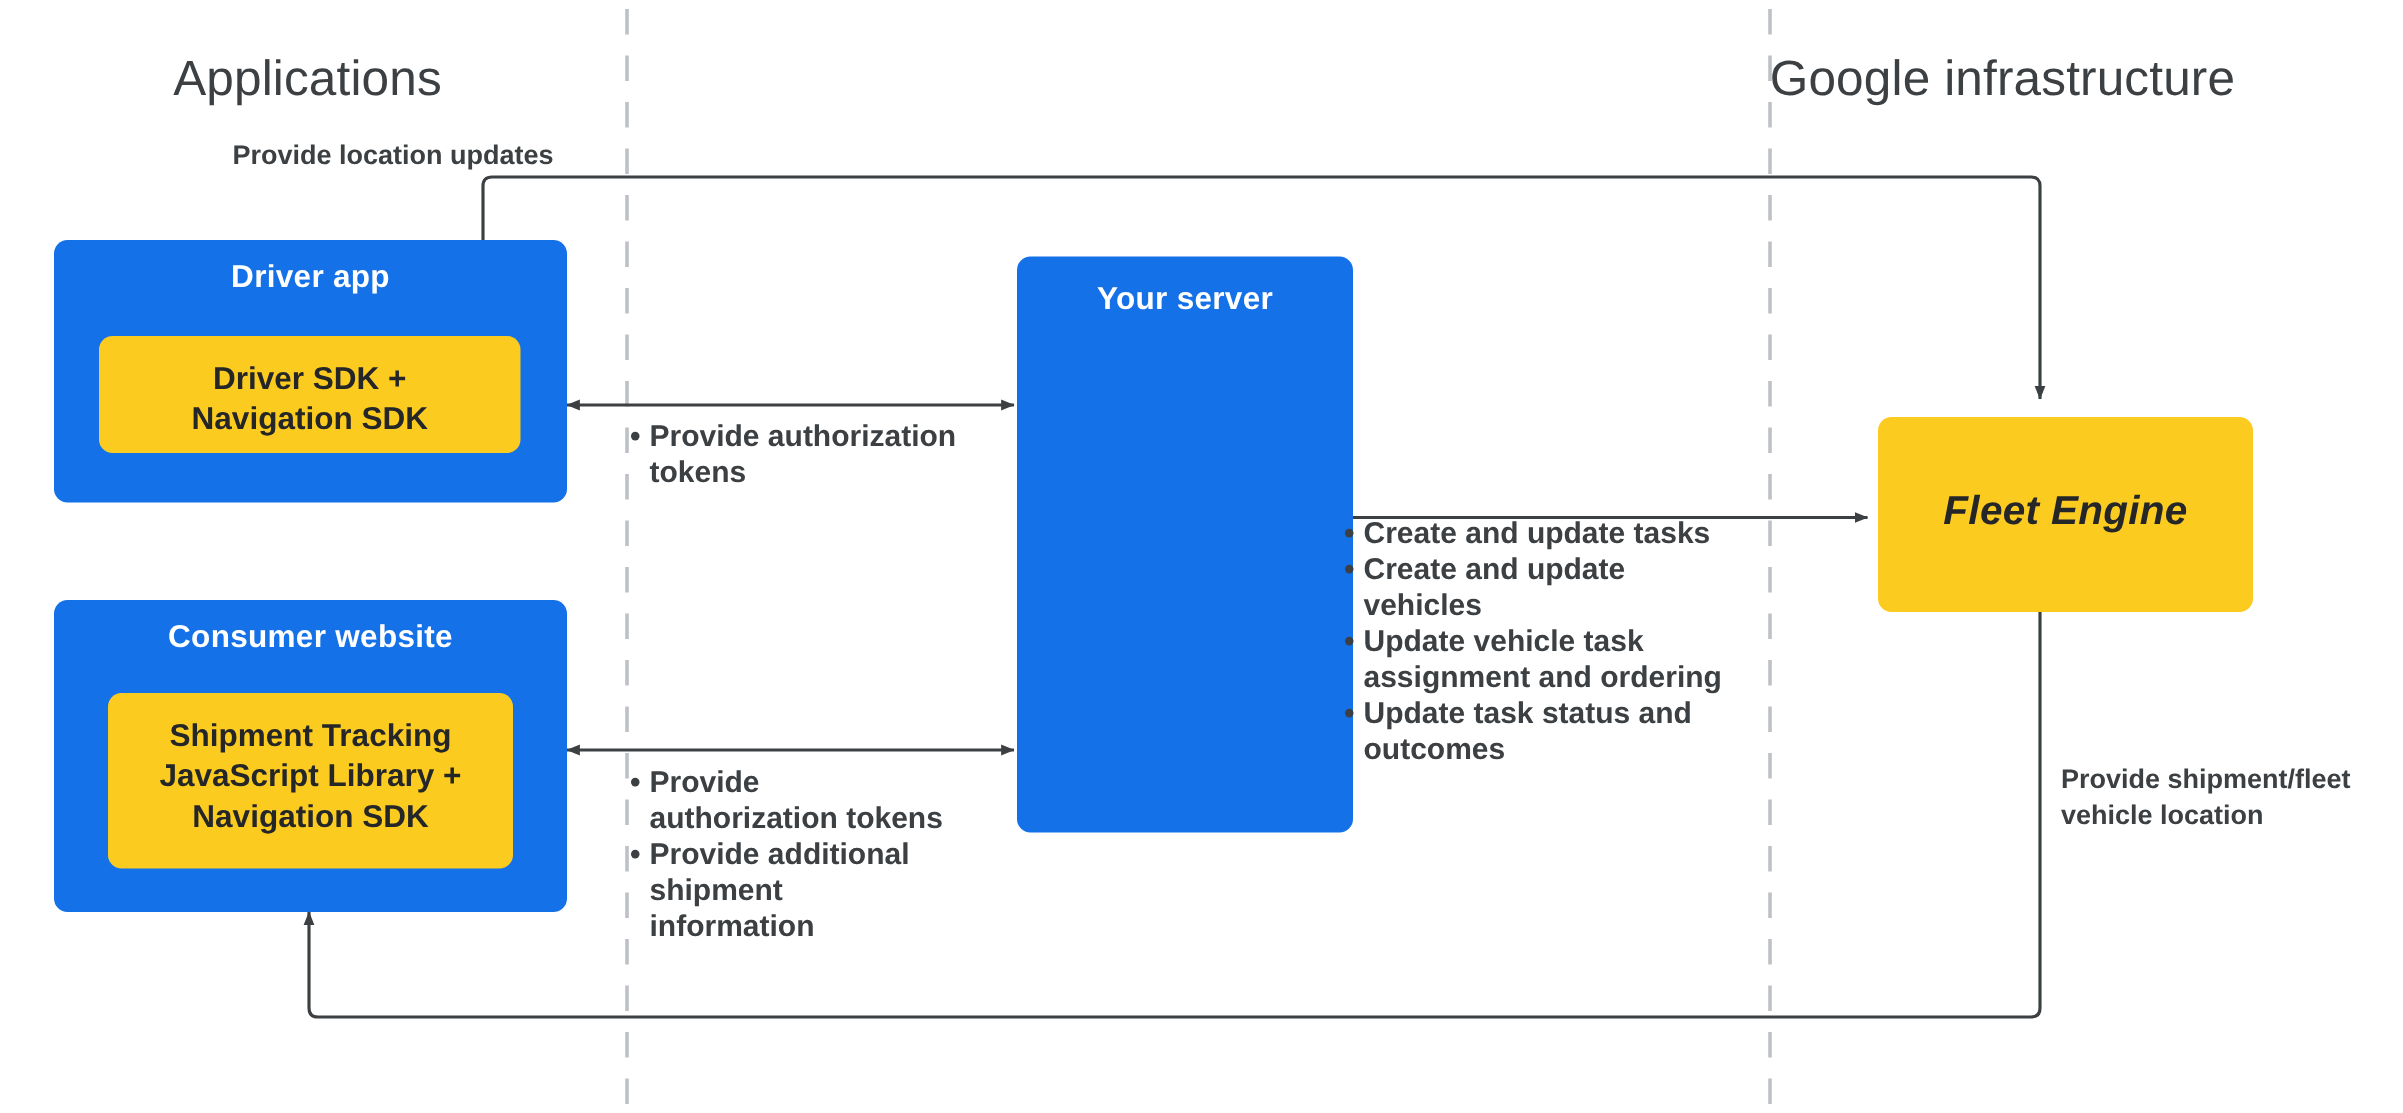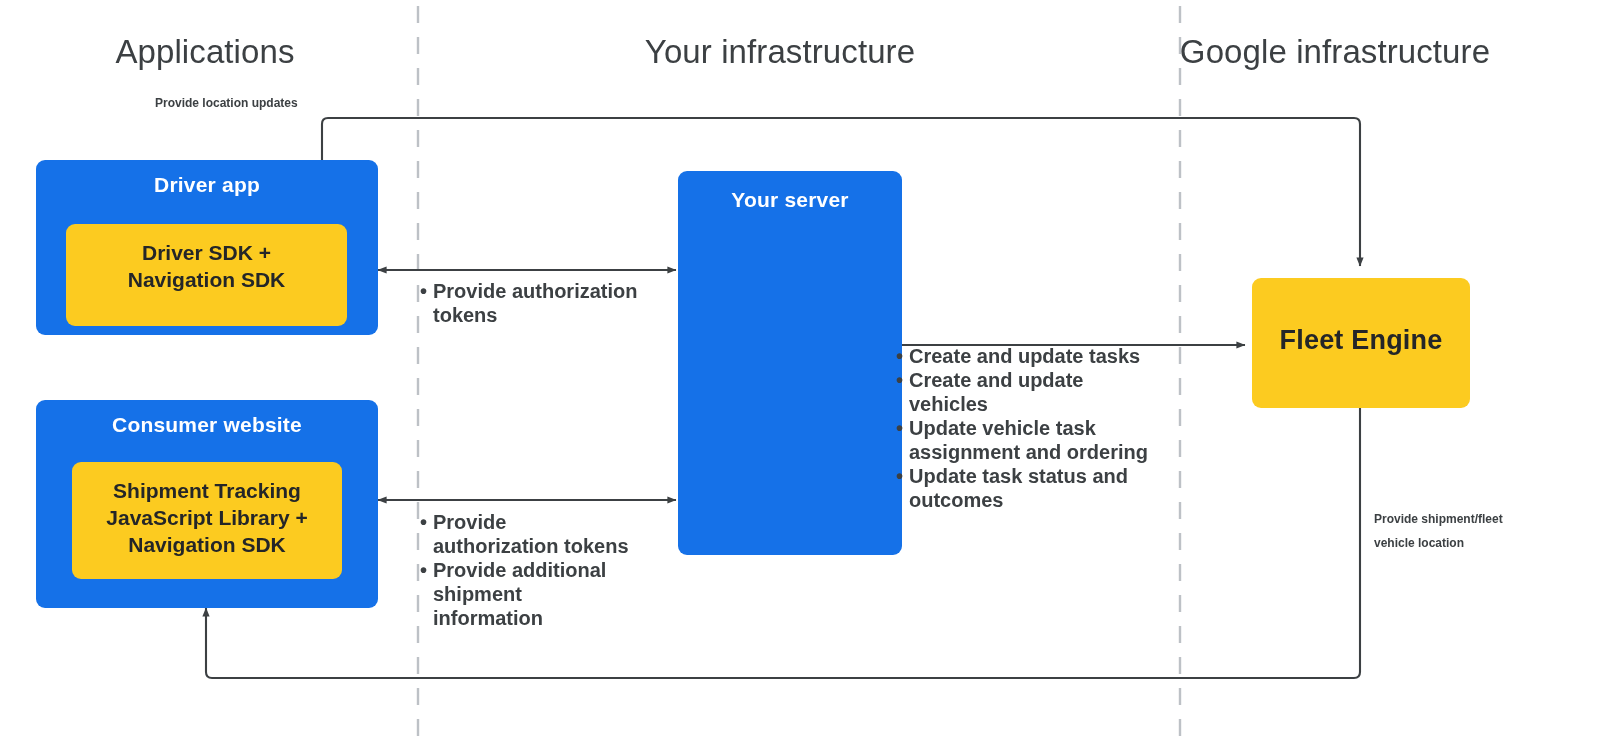--- a/index.html
+++ b/index.html
@@ -72,21 +72,21 @@
     text-align: center;
     color: #242628;
     font-weight: bold;
     font-size: 21px;
     line-height: 27px;
   }
   .edge-label {
     position: absolute;
     color: #3c4043;
     font-weight: bold;
-    font-size: 12px;
+    font-size: 18px;
     line-height: 24px;
     white-space: nowrap;
   }
   .bullet-list {
     position: absolute;
     margin: 0;
     padding: 0;
     list-style: none;
     color: #3c4043;
     font-weight: bold;
@@ -148,26 +148,25 @@
       <path d="M 900,345 L 1245,345" fill="none" stroke="#3c4043" stroke-width="2.1" marker-end="url(#arrowEnd)"></path>
     </g>
 
     
     <g>
       <path d="M 1360,408 L 1360,672 Q 1360,678 1354,678 L 212,678 Q 206,678 206,672 L 206,608" fill="none" stroke="#3c4043" stroke-width="2.1" marker-end="url(#arrowEnd)"></path>
     </g>
   </svg>
 
   <div class="zone-title" style="left:60px; top:33px; width:290px;">Applications</div>
-  <div class="zone-title" style="left:610px; top:33px; width:340px;">Your infrastructure</div>
   <div class="zone-title" style="left:1160px; top:33px; width:350px;">Google infrastructure</div>
 
   <div class="node node-blue" style="left:36px; top:160px; width:342px; height:175px;">
     <div class="node-title-white" style="top:13px;">Driver app</div>
-    <div class="node node-yellow" style="left:30px; top:64px; width:281px; height:102px;">
+    <div class="node node-yellow" style="left:30px; top:64px; width:281px; height:78px;">
       <div class="inner-label" style="top:15px;">
         <div>Driver SDK +</div>
         <div>Navigation SDK</div>
       </div>
     </div>
   </div>
 
   <div class="node node-blue" style="left:36px; top:400px; width:342px; height:208px;">
     <div class="node-title-white" style="top:13px;">Consumer website</div>
     <div class="node node-yellow" style="left:36px; top:62px; width:270px; height:117px;">
@@ -176,21 +175,21 @@
         <div>JavaScript Library  +</div>
         <div>Navigation SDK</div>
       </div>
     </div>
   </div>
 
   <div class="node node-blue" style="left:678px; top:171px; width:224px; height:384px;">
     <div class="node-title-white" style="top:17px;">Your server</div>
   </div>
 
-  <div class="node node-yellow" style="left:1252px; top:278px; width:218px; height:130px;">
+  <div class="node node-yellow" style="left:1252px; top:278px; width:250px; height:130px;font-style:italic;">
     <div class="node-title-dark" style="top:47px;">Fleet Engine</div>
   </div>
 
   <div class="edge-label" style="left:155px; top:91px;">Provide location updates</div>
 
   <ul class="bullet-list" style="left:420px; top:279px; width:232px;">
     <li>Provide authorization tokens</li>
   </ul>
 
   <ul class="bullet-list" style="left:420px; top:510px; width:215px;">

